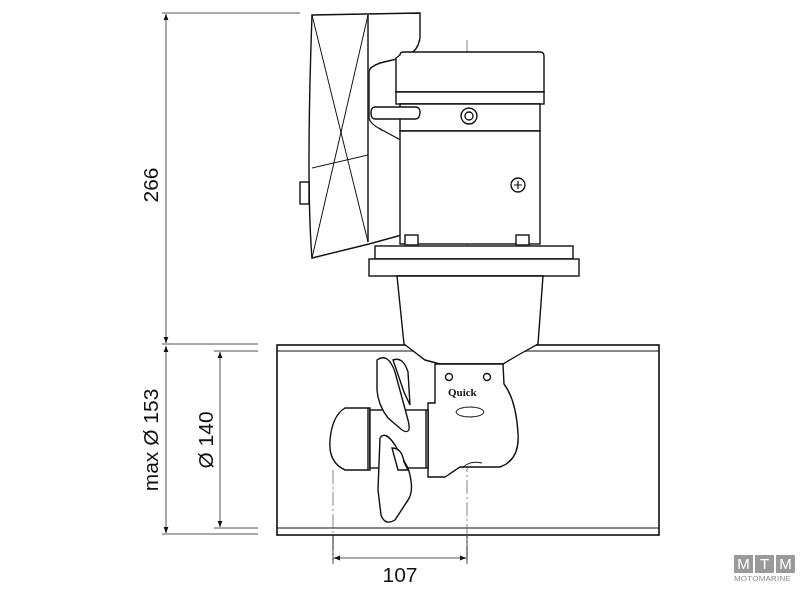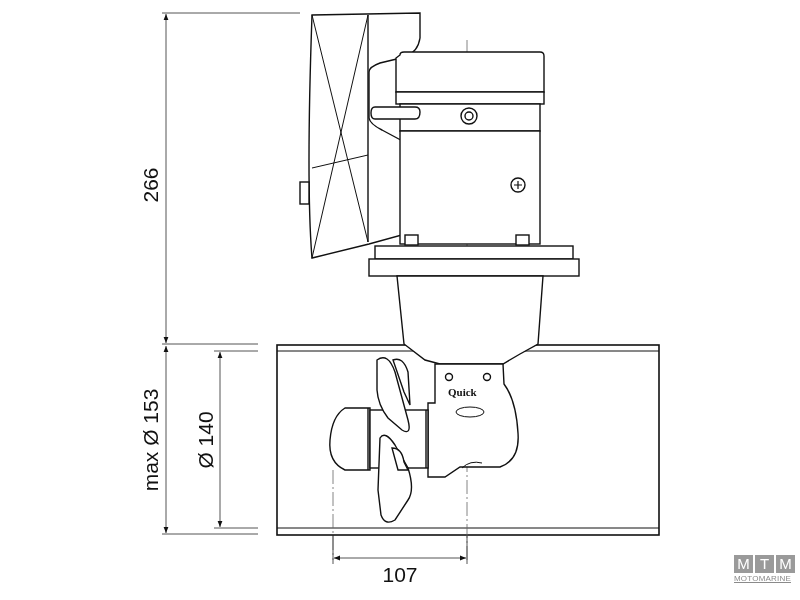--- a/index.html
+++ b/index.html
@@ -2,21 +2,21 @@
 <html><head>
 <meta charset="utf-8">
 <style>
   html,body{margin:0;padding:0;background:#ffffff;}
   body{width:800px;height:600px;position:relative;overflow:hidden;font-family:"Liberation Sans",sans-serif;}
   #drawing{position:absolute;left:0;top:0;width:800px;height:600px;}
   .dimtext{font-family:"Liberation Sans",sans-serif;font-size:21px;fill:#111;}
   .logo{position:absolute;left:734px;top:555px;width:66px;height:45px;}
   .logo-boxes{display:flex;gap:2px;}
   .logo-box{width:19px;height:18px;background:#9a9a9a;color:#fff;font-size:15px;line-height:18px;text-align:center;font-family:"Liberation Sans",sans-serif;}
-  .logo-sub{font-size:8px;color:#8a8a8a;letter-spacing:0.2px;margin-top:1px;font-family:"Liberation Sans",sans-serif;text-decoration:underline;}
+  .logo-sub{font-size:8px;color:#8a8a8a;letter-spacing:0.2px;margin-top:1px;font-family:"Liberation Sans",sans-serif;}
 </style>
 </head>
 <body>
 
 <svg id="drawing" viewBox="0 0 800 600" xmlns="http://www.w3.org/2000/svg">
   <defs>
     <marker id="arr" viewBox="0 0 10 10" refX="10" refY="5" markerWidth="6" markerHeight="6" orient="auto-start-reverse">
       <path d="M0,1 L10,5 L0,9 z" fill="#111"></path>
     </marker>
   </defs>

